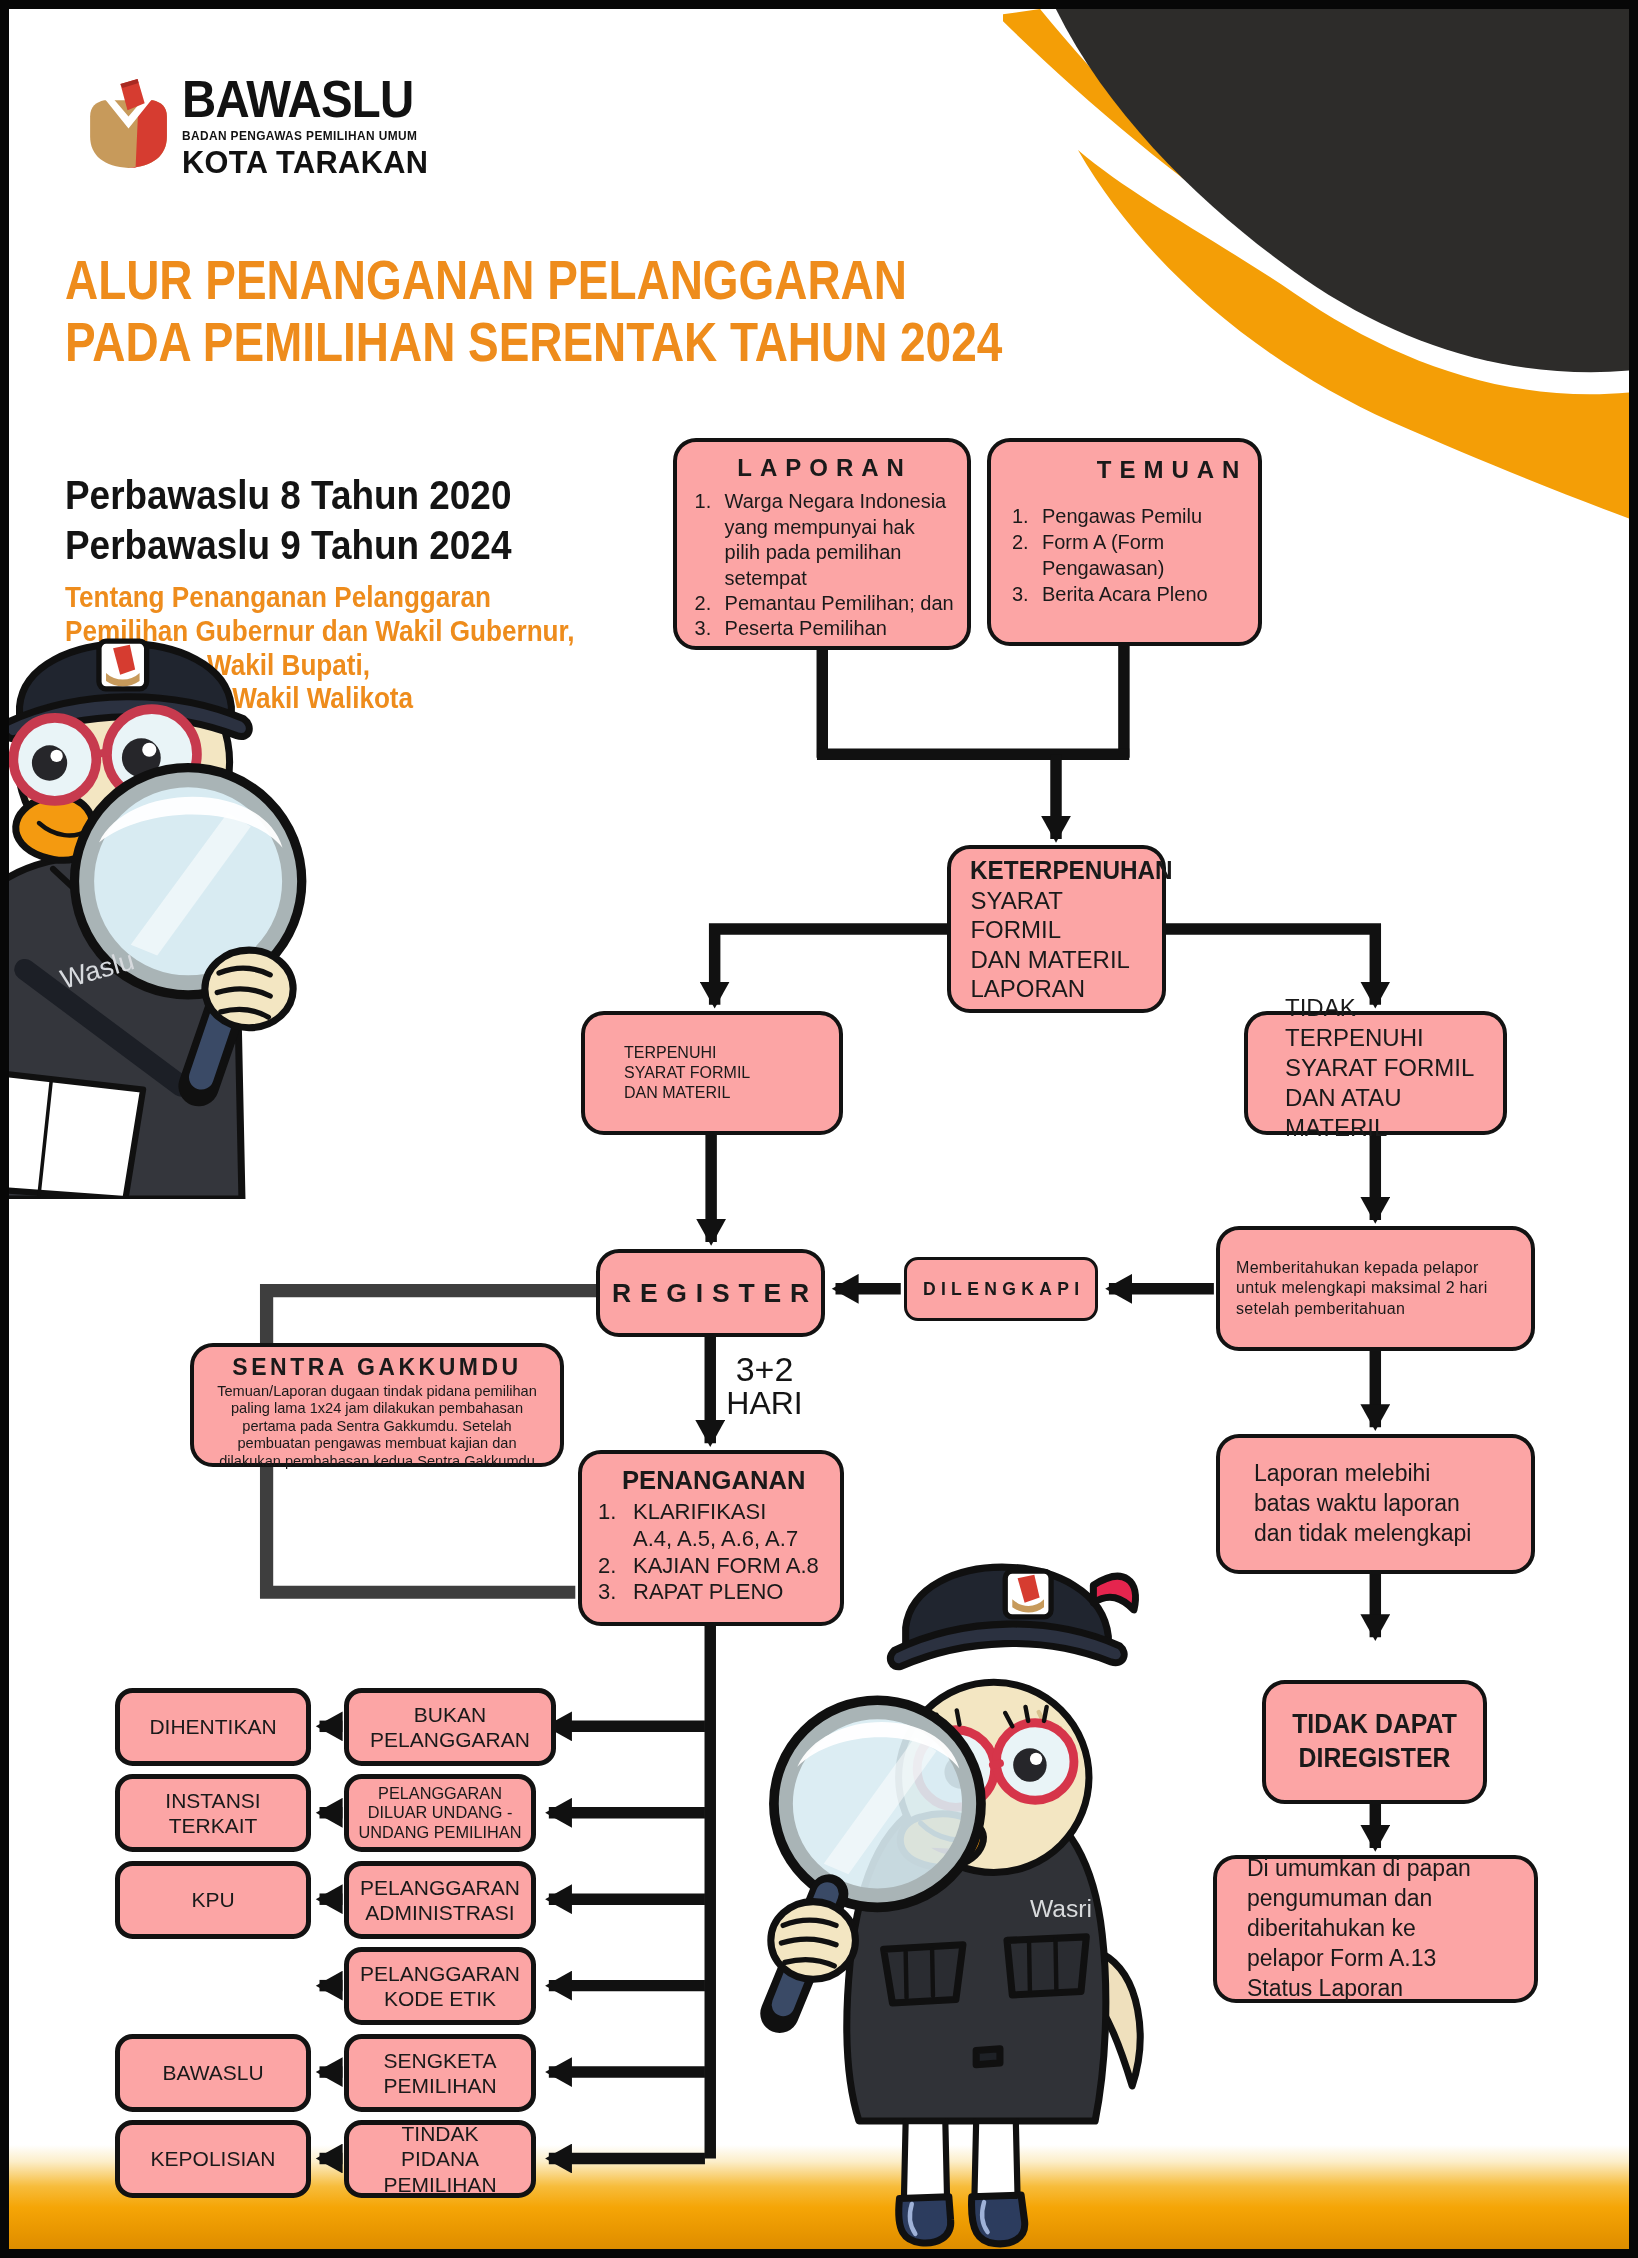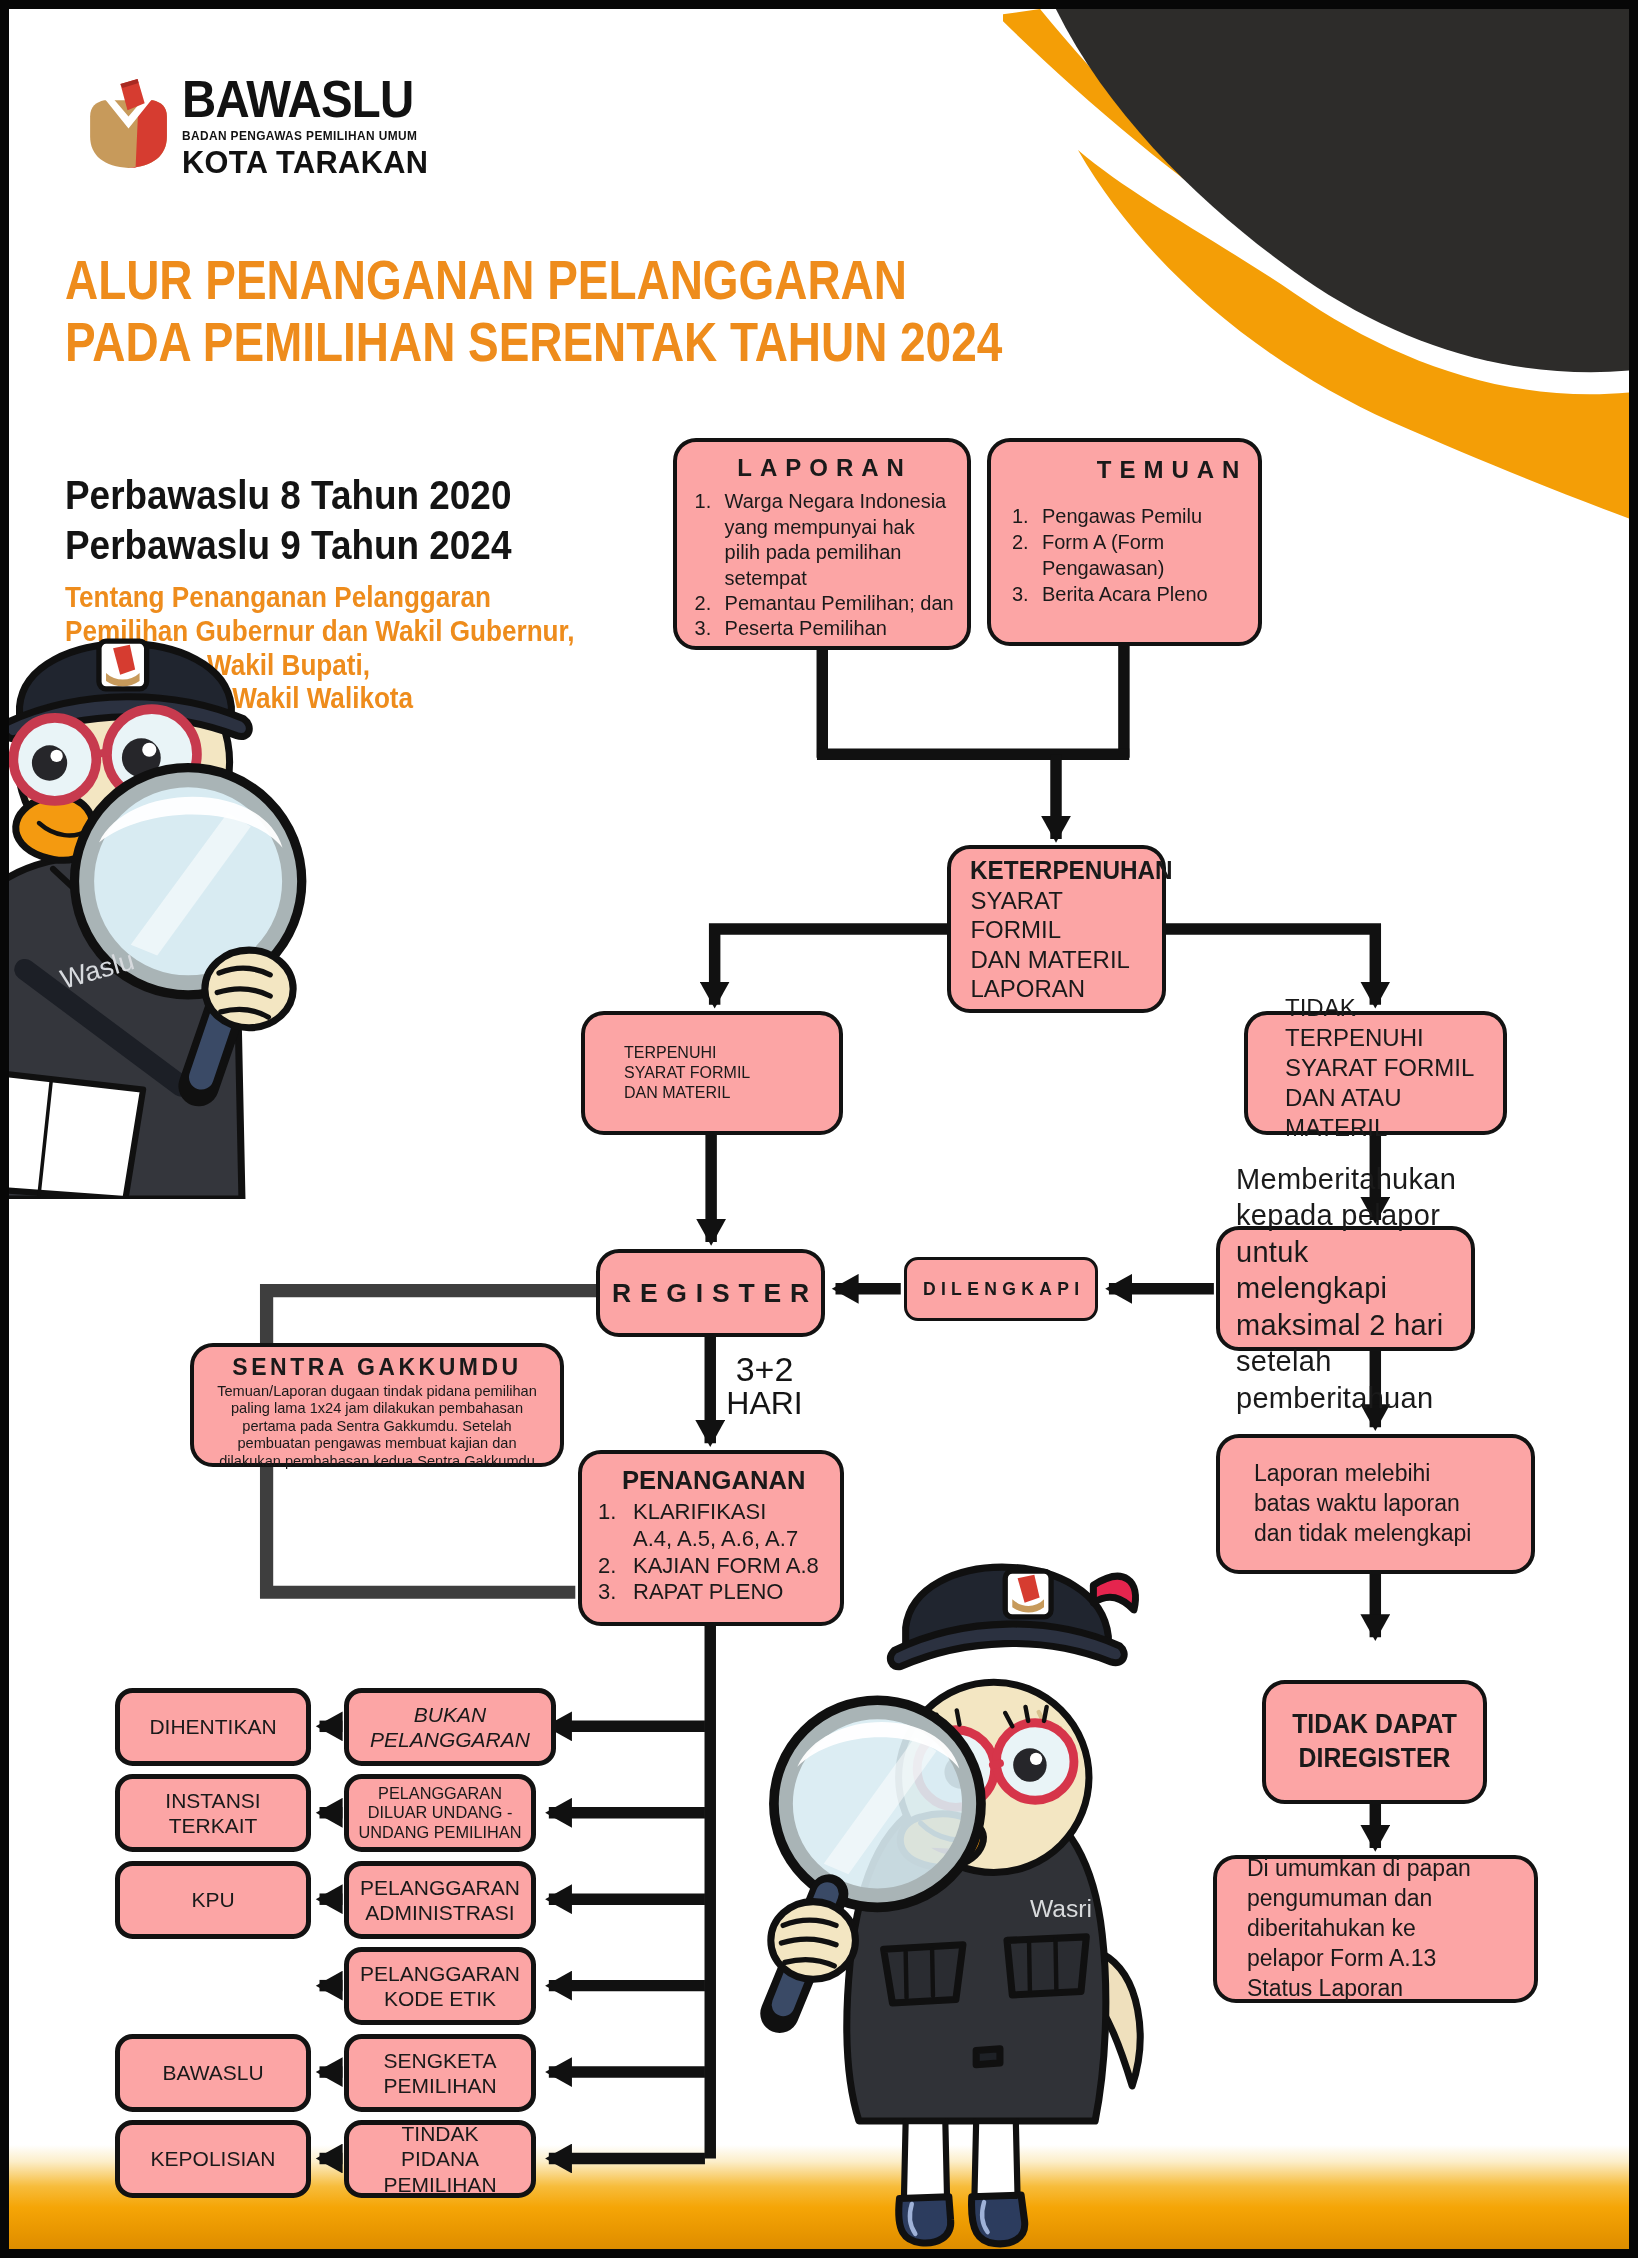--- a/index.html
+++ b/index.html
@@ -170,21 +170,21 @@
   </div>
 
   <div class="fbox center-col" style="left:587px;top:1240px;width:229px;height:88px;">
     <div class="box-title" style="font-size:26.5px;letter-spacing:8.8px;text-indent:8.8px;">REGISTER</div>
   </div>
 
   <div class="fbox center-col" style="left:895px;top:1248px;width:194px;height:64px;border-width:3.5px;border-radius:14px;">
     <div class="box-title" style="font-size:17.6px;letter-spacing:5.3px;text-indent:5.3px;">DILENGKAPI</div>
   </div>
 
-  <div class="fbox center-col" style="left:1207px;top:1217px;width:259px;height:125px;padding:8.8px 12.4px 8.8px 16px;font-size:29px;line-height:1.26;letter-spacing:0.3px;">
+  <div class="fbox center-col" style="left:1207px;top:1217px;width:319px;height:125px;padding:8.8px 12.4px 8.8px 16px;font-size:16px;line-height:1.26;letter-spacing:0.3px;">
     <div>Memberitahukan kepada pelapor untuk melengkapi maksimal 2 hari setelah pemberitahuan</div>
   </div>
 
   <div class="fbox" style="left:181px;top:1334px;width:374px;height:124px;padding:7px 16px;text-align:center;">
     <div class="box-title" style="font-size:23px;letter-spacing:3.5px;margin-bottom:1.8px;">SENTRA GAKKUMDU</div>
     <div style="font-size:14.6px;line-height:1.2;font-weight:500;">Temuan/Laporan dugaan tindak pidana pemilihan paling lama 1x24 jam dilakukan pembahasan pertama pada Sentra Gakkumdu. Setelah pembuatan pengawas membuat kajian dan dilakukan pembahasan kedua Sentra Gakkumdu</div>
   </div>
 
   <div class="duration">
     <div class="d1">3+2</div>
@@ -220,21 +220,21 @@
     </div>
   </div>
 
   <div class="fbox center-col" style="left:1204px;top:1846px;width:325px;height:148px;padding:10.6px 41px 10.6px 30px;font-size:23px;line-height:1.3;">
     <div>Di umumkan di papan pengumuman dan diberitahukan ke pelapor Form A.13 Status Laporan</div>
   </div>
 
   <div class="fbox thick row-label" style="left:106px;top:1679px;width:196px;height:78px;">
       <span>DIHENTIKAN</span>
     </div>
-  <div class="fbox thick row-label" style="left:335px;top:1679px;width:212px;height:78px;padding:0 8.8px;font-style:italic;">
+  <div class="fbox thick row-label" style="left:335px;top:1679px;width:212px;height:78px;padding:0 8.8px;">
       <span>BUKAN PELANGGARAN</span>
     </div>
 
   <div class="fbox thick row-label" style="left:106px;top:1765px;width:196px;height:78px;padding:0 35px;">
       <span>INSTANSI TERKAIT</span>
     </div>
   <div class="fbox thick row-label" style="left:335px;top:1765px;width:192px;height:78px;padding:0 5.3px;font-size:16.3px;line-height:1.18;">
       <span>PELANGGARAN DILUAR UNDANG -UNDANG PEMILIHAN</span>
     </div>
 

